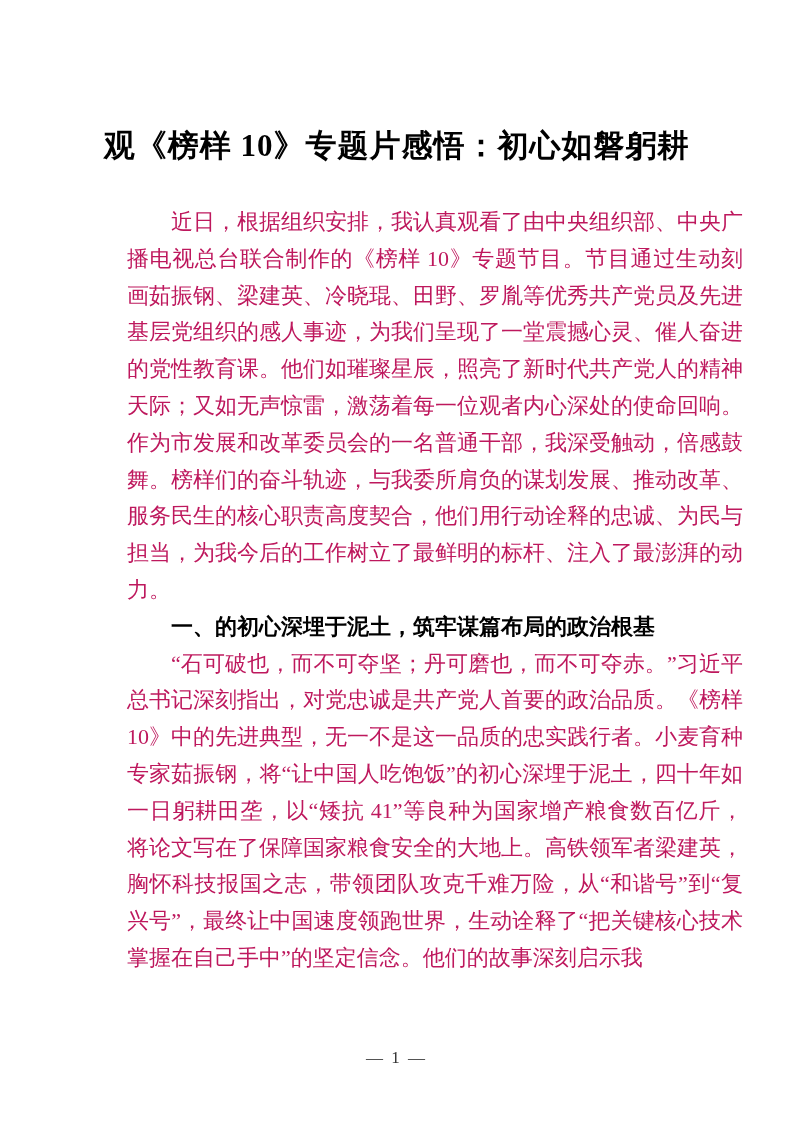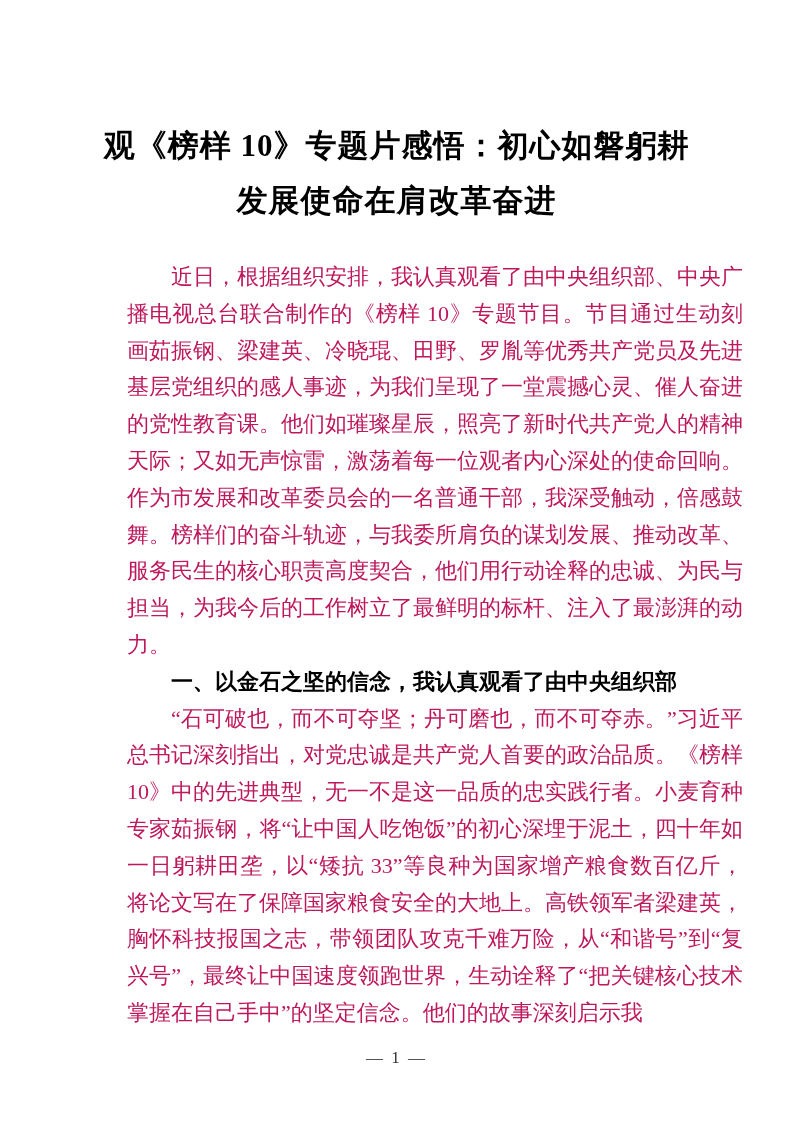--- a/index.html
+++ b/index.html
@@ -63,26 +63,25 @@
     letter-spacing: 2px;
   }
 </style>
 </head>
 <body>
 
 <div class="page">
 
   <div class="doc-title">
     <div>观《榜样 10》专题片感悟：初心如磐躬耕</div>
-    <div>发展使命在肩改革奋进</div>
   </div>
 
   <div class="content">
     <p class="para">近日，根据组织安排，我认真观看了由中央组织部、中央广播电视总台联合制作的《榜样 10》专题节目。节目通过生动刻画茹振钢、梁建英、冷晓琨、田野、罗胤等优秀共产党员及先进基层党组织的感人事迹，为我们呈现了一堂震撼心灵、催人奋进的党性教育课。他们如璀璨星辰，照亮了新时代共产党人的精神天际；又如无声惊雷，激荡着每一位观者内心深处的使命回响。作为市发展和改革委员会的一名普通干部，我深受触动，倍感鼓舞。榜样们的奋斗轨迹，与我委所肩负的谋划发展、推动改革、服务民生的核心职责高度契合，他们用行动诠释的忠诚、为民与担当，为我今后的工作树立了最鲜明的标杆、注入了最澎湃的动力。</p>
 
-    <h2 class="section-heading">一、以金石之坚的信念，我认真观看了由中央组织部</h2>
+    <h2 class="section-heading">一、的初心深埋于泥土，筑牢谋篇布局的政治根基</h2>
 
-    <p class="para">“石可破也，而不可夺坚；丹可磨也，而不可夺赤。”习近平总书记深刻指出，对党忠诚是共产党人首要的政治品质。《榜样 10》中的先进典型，无一不是这一品质的忠实践行者。小麦育种专家茹振钢，将“让中国人吃饱饭”的初心深埋于泥土，四十年如一日躬耕田垄，以“矮抗 33”等良种为国家增产粮食数百亿斤，将论文写在了保障国家粮食安全的大地上。高铁领军者梁建英，胸怀科技报国之志，带领团队攻克千难万险，从“和谐号”到“复兴号”，最终让中国速度领跑世界，生动诠释了“把关键核心技术掌握在自己手中”的坚定信念。他们的故事深刻启示我</p>
+    <p class="para">“石可破也，而不可夺坚；丹可磨也，而不可夺赤。”习近平总书记深刻指出，对党忠诚是共产党人首要的政治品质。《榜样 10》中的先进典型，无一不是这一品质的忠实践行者。小麦育种专家茹振钢，将“让中国人吃饱饭”的初心深埋于泥土，四十年如一日躬耕田垄，以“矮抗 41”等良种为国家增产粮食数百亿斤，将论文写在了保障国家粮食安全的大地上。高铁领军者梁建英，胸怀科技报国之志，带领团队攻克千难万险，从“和谐号”到“复兴号”，最终让中国速度领跑世界，生动诠释了“把关键核心技术掌握在自己手中”的坚定信念。他们的故事深刻启示我</p>
   </div>
 
   <div class="footer">— 1 —</div>
 
 </div>
 
 </body></html>

